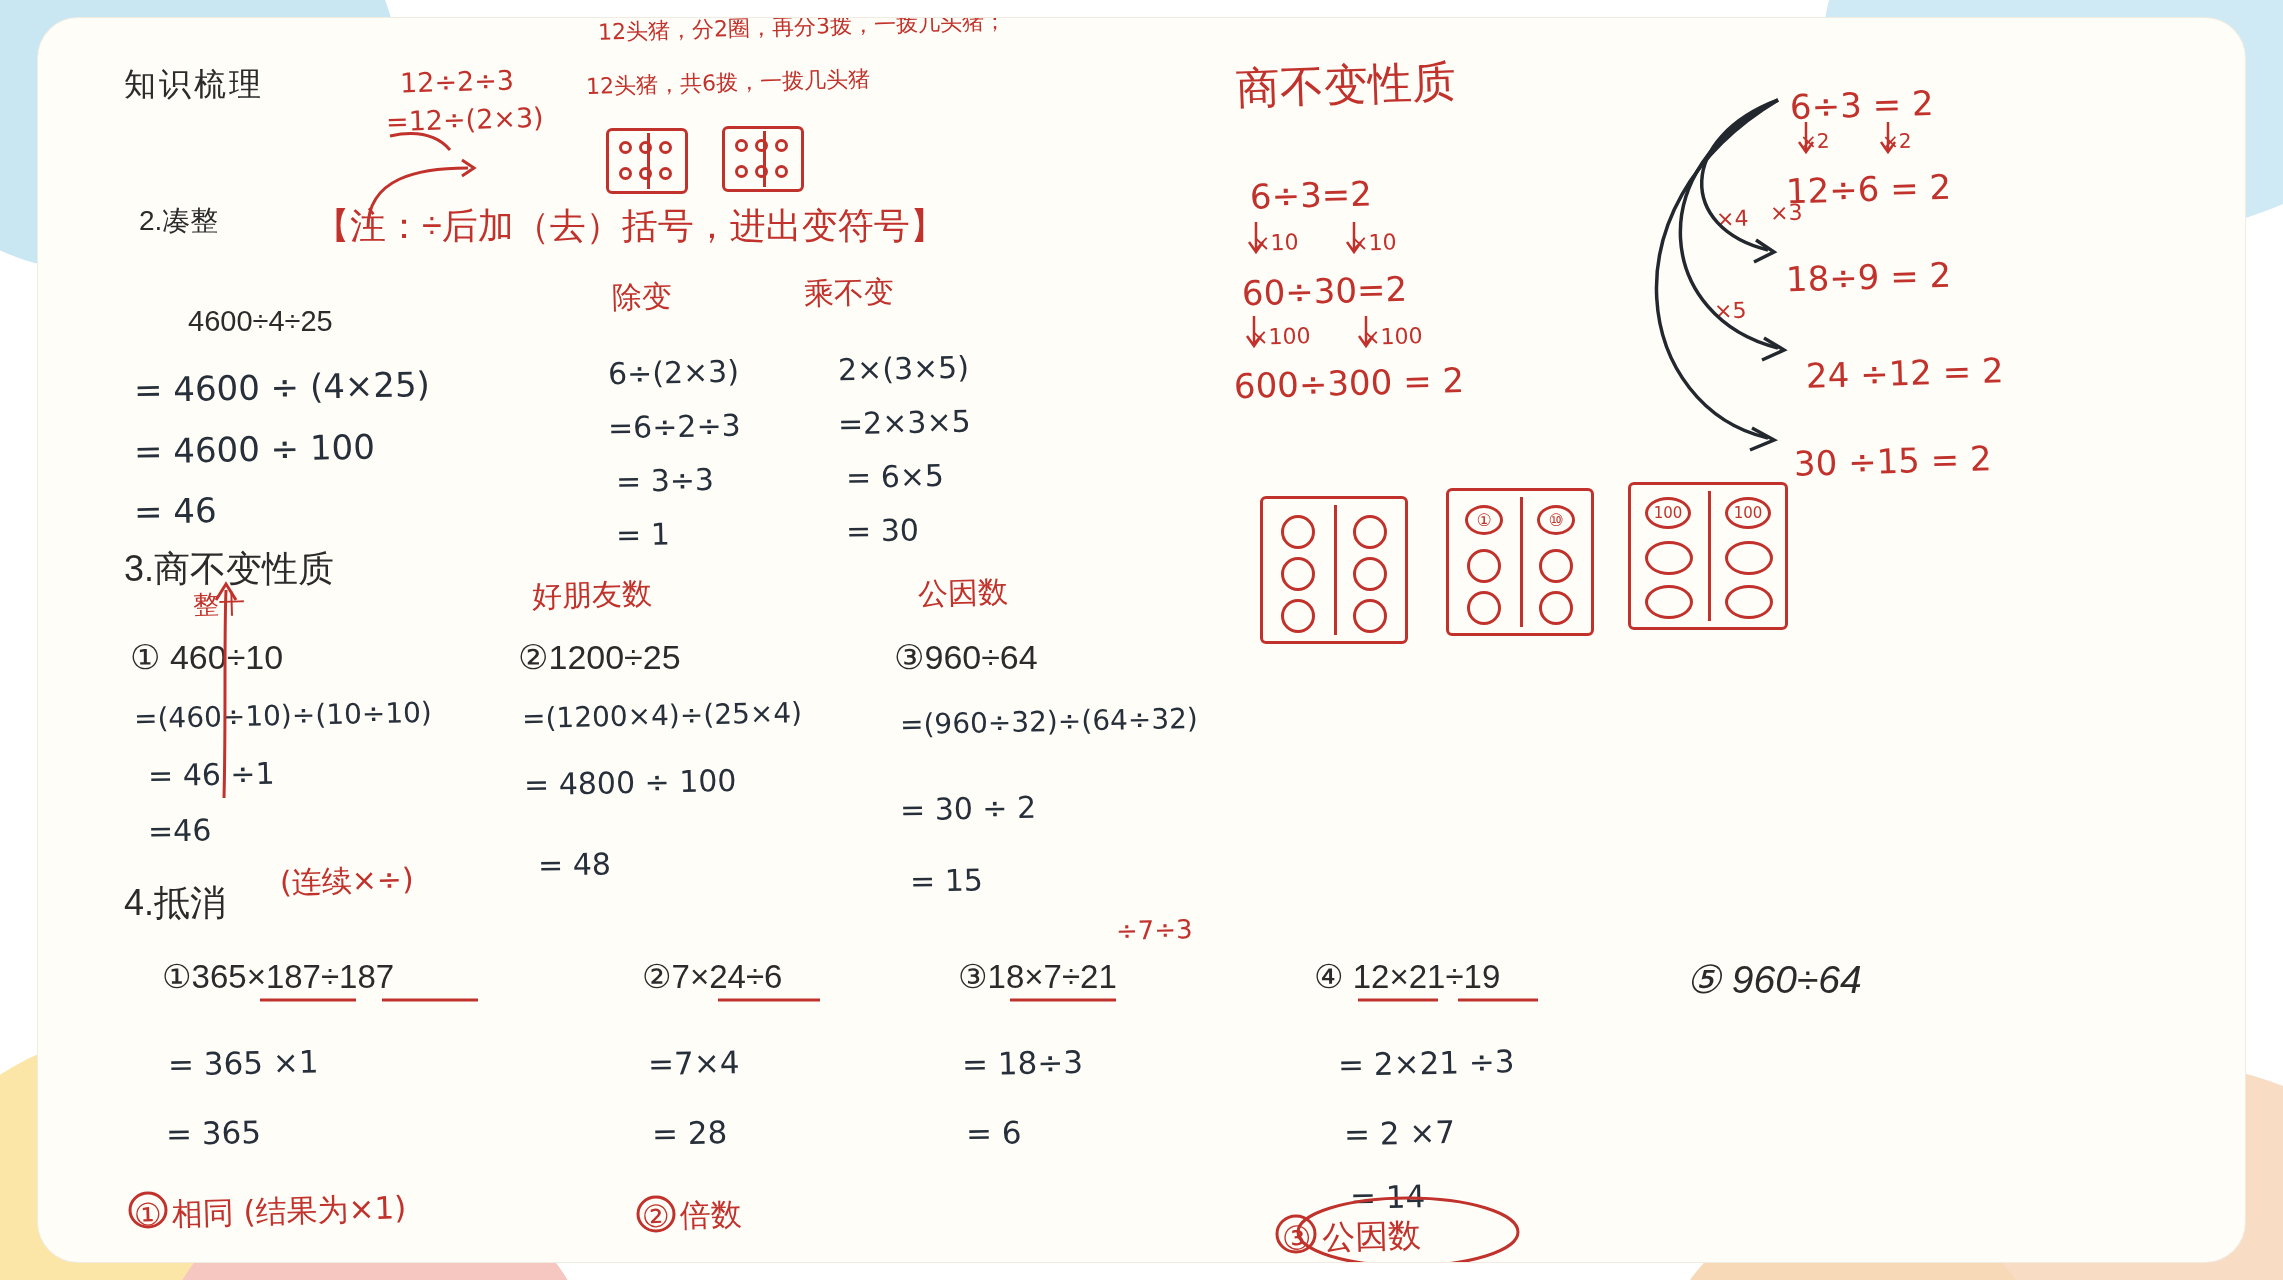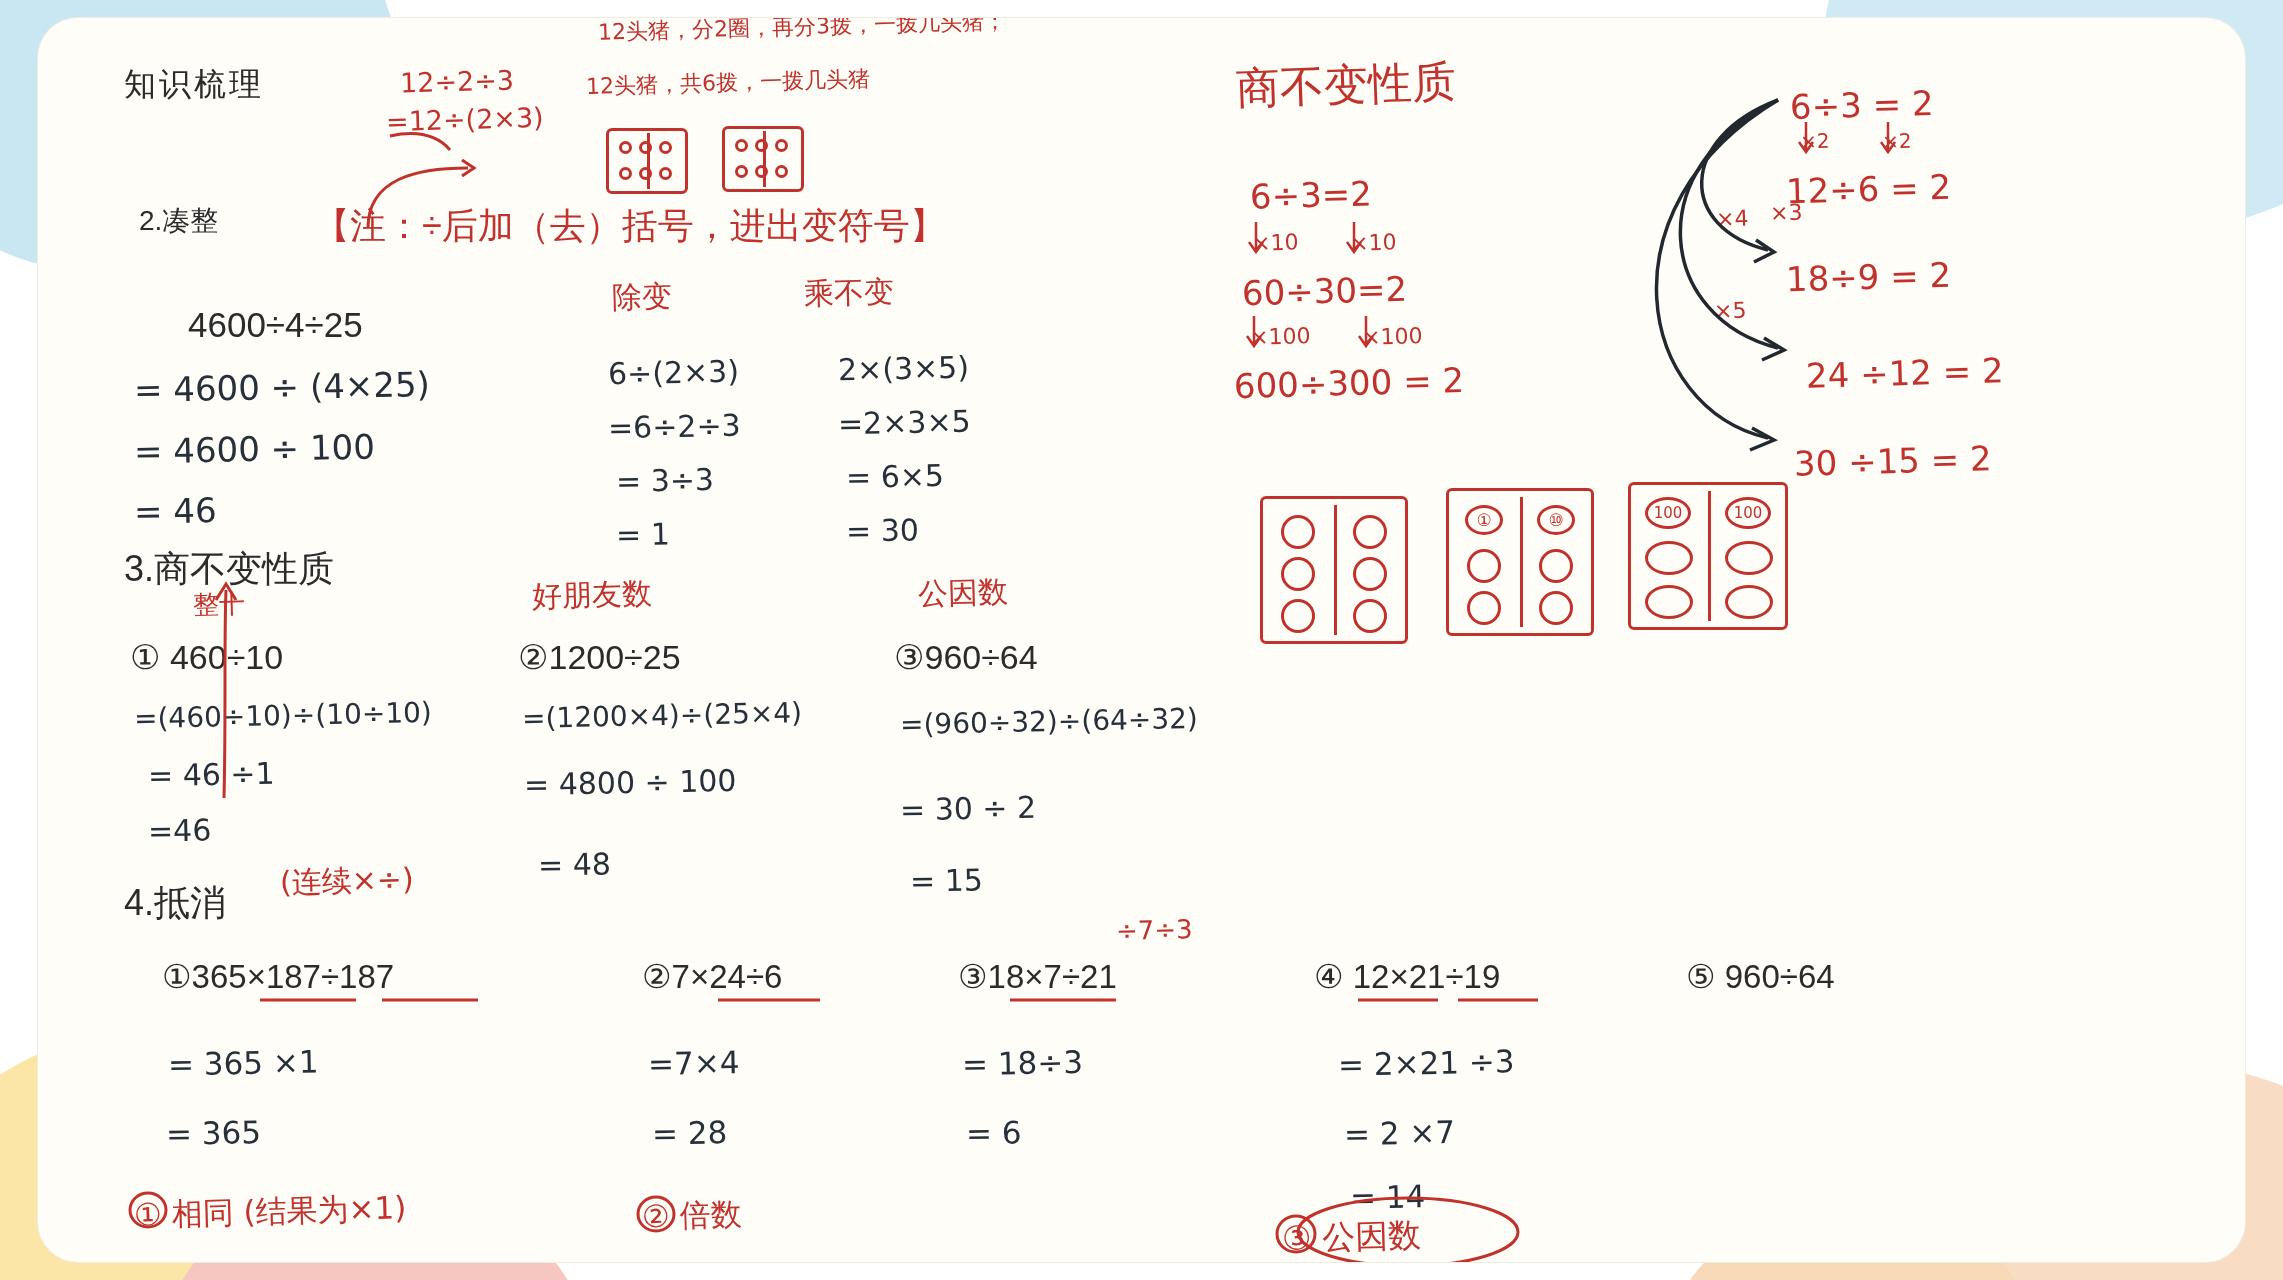--- a/index.html
+++ b/index.html
@@ -166,21 +166,21 @@
     <div class="dot" style="left:10px;  top:36px; width:13px; height:13px;"></div>
     <div class="dot" style="left:30px;  top:10px; width:13px; height:13px;"></div>
     <div class="dot" style="left:30px;  top:36px; width:13px; height:13px;"></div>
     <div class="dot" style="left:50px;  top:10px; width:13px; height:13px;"></div>
     <div class="dot" style="left:50px;  top:36px; width:13px; height:13px;"></div>
   </div>
 
   <div class="ink print" style="left:101px; top:187px; font-size:28px;">2.凑整</div>
   <div class="ink print red" style="left:276px; top:187px; font-size:36px;">【注：÷后加（去）括号，进出变符号】</div>
 
-  <div class="ink print" style="left:150px; top:287px; font-size:35px;">4600÷4÷25</div>
+  <div class="ink print" style="left:150px; top:287px; font-size:29px;">4600÷4÷25</div>
   <div class="ink hand" style="left:96px; top:350px; font-size:34px;">= 4600 ÷ (4×25)</div>
   <div class="ink hand" style="left:96px; top:412px; font-size:34px;">= 4600 ÷ 100</div>
   <div class="ink hand" style="left:96px; top:474px; font-size:34px;">= 46</div>
 
   <div class="ink hand-r" style="left:574px; top:262px; font-size:30px;">除变</div>
   <div class="ink hand" style="left:570px; top:338px; font-size:30px;">6÷(2×3)</div>
   <div class="ink hand" style="left:570px; top:392px; font-size:30px;">=6÷2÷3</div>
   <div class="ink hand" style="left:578px; top:446px; font-size:30px;">= 3÷3</div>
   <div class="ink hand" style="left:578px; top:500px; font-size:30px;">= 1</div>
 
@@ -228,21 +228,21 @@
   <div class="ink print" style="left:920px; top:940px; font-size:33px;">③18×7÷21</div>
   <div class="ink hand" style="left:924px; top:1028px; font-size:31px;">= 18÷3</div>
   <div class="ink hand" style="left:928px; top:1098px; font-size:31px;">= 6</div>
 
   <div class="ink print" style="left:1276px; top:940px; font-size:33px;">④ 12×21÷19</div>
   <div class="ink hand" style="left:1300px; top:1028px; font-size:31px;">= 2×21 ÷3</div>
   <div class="ink hand" style="left:1306px; top:1098px; font-size:31px;">= 2 ×7</div>
   <div class="ink hand" style="left:1312px; top:1162px; font-size:31px;">= 14</div>
   <div class="ink hand-r" style="left:1244px; top:1200px; font-size:33px;">③ 公因数</div>
 
-  <div class="ink print" style="left:1648px; top:940px; font-size:33px;">⑤ 960÷64</div>
+  <div class="ink print" style="left:1648px; top:940px; font-size:39px;font-style:italic;">⑤ 960÷64</div>
 
   <div class="ink hand-r" style="left:1198px; top:42px; font-size:44px; transform:rotate(-2deg);">商不变性质</div>
 
   <div class="ink hand-r" style="left:1212px; top:158px; font-size:34px;">6÷3=2</div>
   <div class="ink hand-r" style="left:1214px; top:212px; font-size:22px;">×10</div>
   <div class="ink hand-r" style="left:1312px; top:212px; font-size:22px;">×10</div>
   <div class="ink hand-r" style="left:1204px; top:254px; font-size:34px;">60÷30=2</div>
   <div class="ink hand-r" style="left:1212px; top:306px; font-size:22px;">×100</div>
   <div class="ink hand-r" style="left:1324px; top:306px; font-size:22px;">×100</div>
   <div class="ink hand-r" style="left:1196px; top:346px; font-size:34px;">600÷300 = 2</div>

